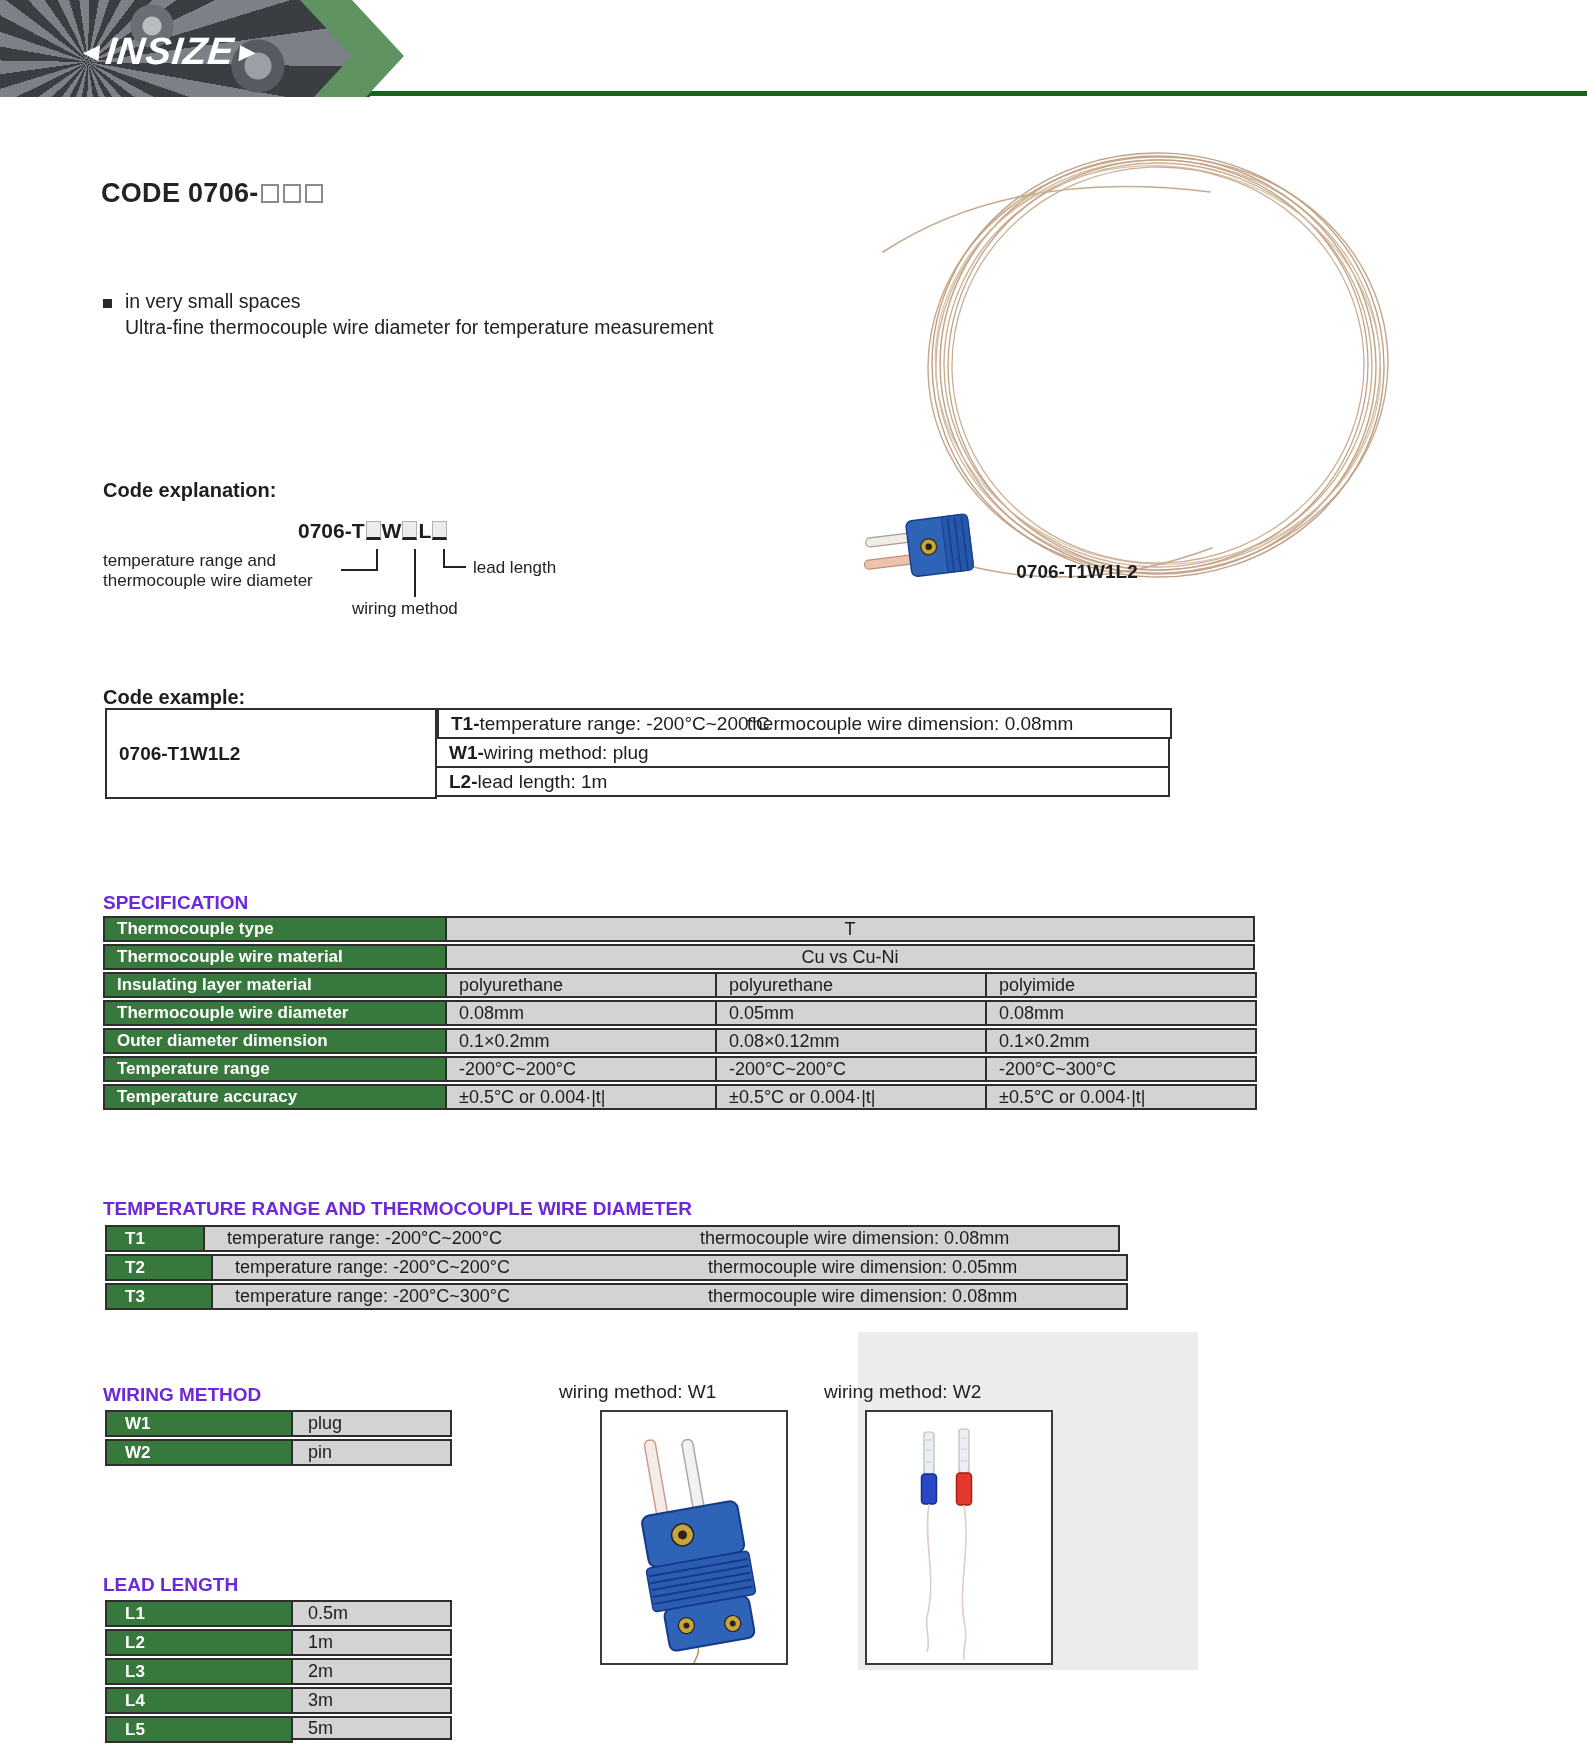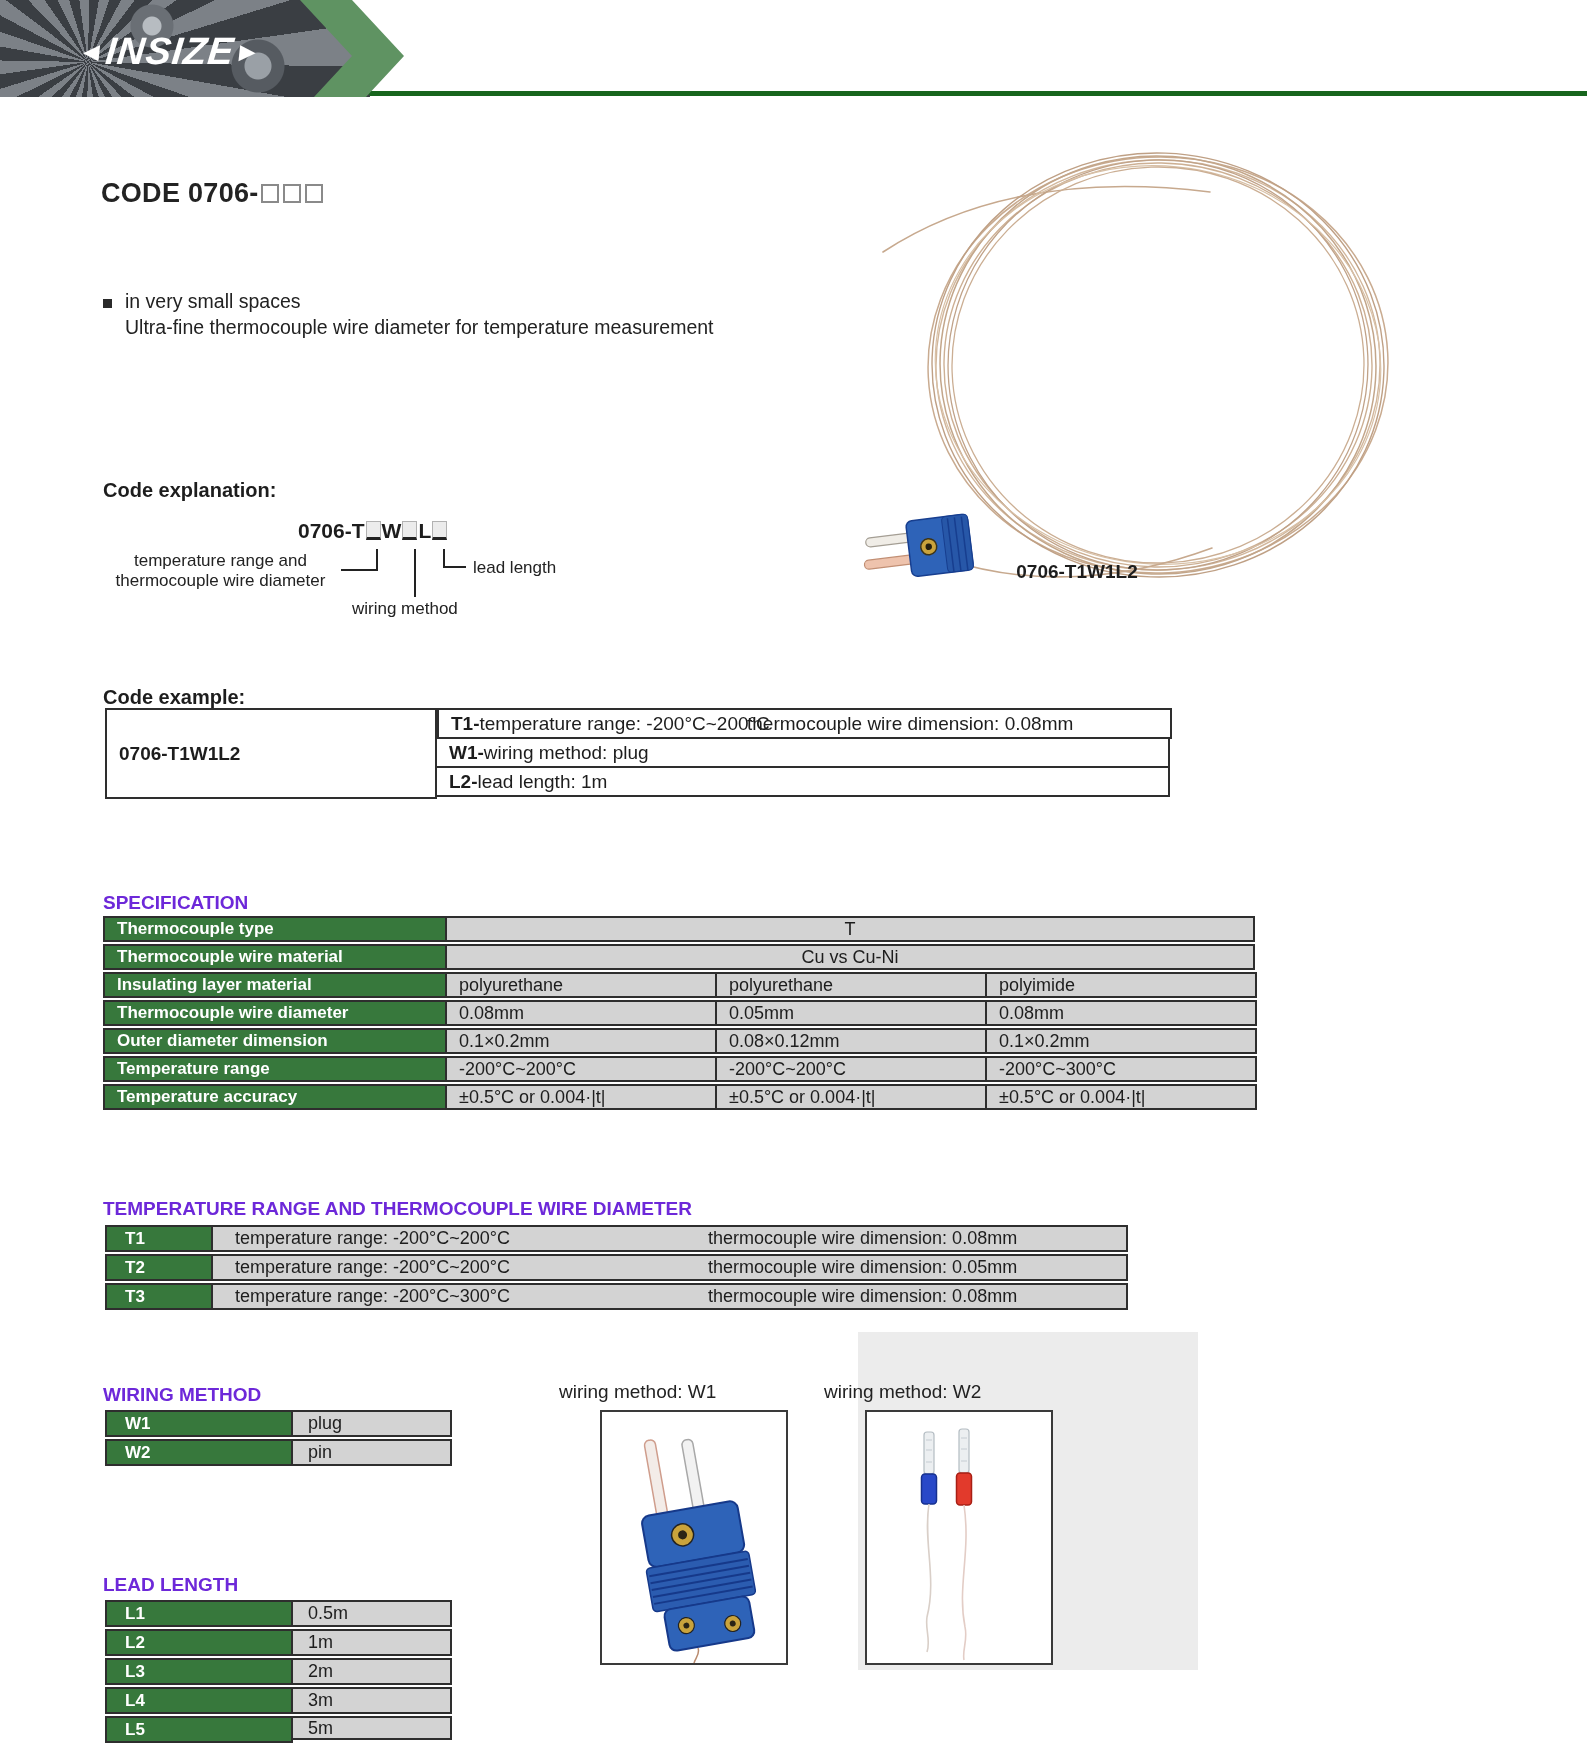--- a/index.html
+++ b/index.html
@@ -105,21 +105,21 @@
 
   <div class="sec-h2" style="top:479px">Code explanation:</div>
   <div class="dcode"><span>0706-T</span><span class="dbox"></span><span>W</span><span class="dbox"></span><span>L</span><span class="dbox"></span></div>
   <svg style="position:absolute;left:330px;top:540px" width="160" height="65" viewBox="0 0 160 65">
     <g stroke="#222" stroke-width="2" fill="none">
       <polyline points="11,30 47,30 47,9"></polyline>
       <line x1="85" y1="9" x2="85" y2="57"></line>
       <polyline points="114,9 114,27 136,27"></polyline>
     </g>
   </svg>
-  <div class="dlab" style="left:103px;top:551px;width:235px;text-align:center;line-height:20px">
+  <div class="dlab" style="left:103px;top:551px;width:235px;text-align:left;line-height:20px">
     <div>temperature range and</div>
     <div>thermocouple wire diameter</div>
   </div>
   <div class="dlab" style="left:473px;top:558px">lead length</div>
   <div class="dlab" style="left:352px;top:599px">wiring method</div>
 
   <div class="sec-h2" style="top:686px">Code example:</div>
   <div class="tbl codex" style="left:105px;top:708px">
     <div style="position:relative">
       <div class="trow">
@@ -183,21 +183,21 @@
       <div class="cell green" style="width:344px;height:26px">Temperature accuracy</div>
       <div class="cell" style="width:272px;height:26px">±0.5°C or 0.004·|t|</div>
       <div class="cell" style="width:272px;height:26px">±0.5°C or 0.004·|t|</div>
       <div class="cell" style="width:272px;height:26px">±0.5°C or 0.004·|t|</div>
     </div>
   </div>
 
   <div class="sec-h" style="top:1198px">TEMPERATURE RANGE AND THERMOCOUPLE WIRE DIAMETER</div>
   <div class="tbl" style="left:105px;top:1225px">
     <div class="trow">
-      <div class="cell green" style="width:108px;height:27px;padding-left:18px">T1</div>
+      <div class="cell green" style="width:100px;height:27px;padding-left:18px">T1</div>
       <div class="cell relcell" style="width:917px;height:27px;padding-left:22px">
           <span>temperature range: -200°C~200°C</span>
           <span class="extra" style="left:495px">thermocouple wire dimension: 0.08mm</span>
         </div>
     </div>
     <div class="trow">
       <div class="cell green" style="width:108px;height:27px;padding-left:18px">T2</div>
       <div class="cell relcell" style="width:917px;height:27px;padding-left:22px">
           <span>temperature range: -200°C~200°C</span>
           <span class="extra" style="left:495px">thermocouple wire dimension: 0.05mm</span>

